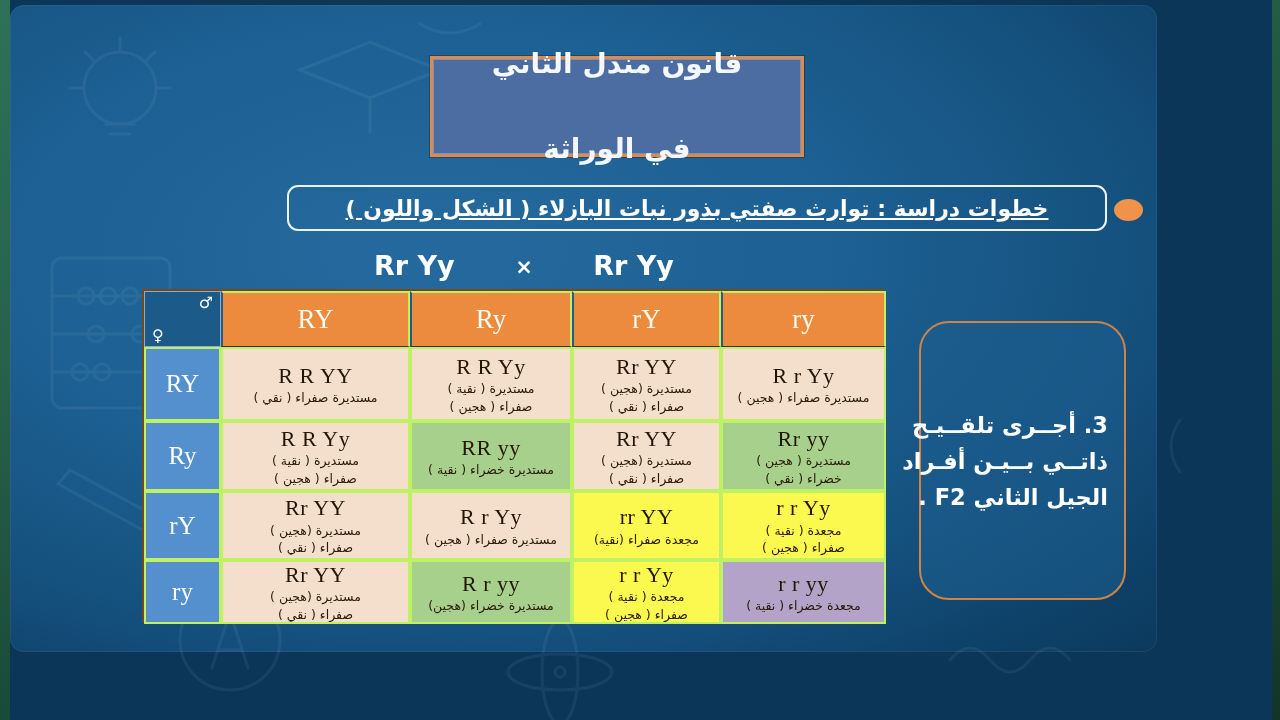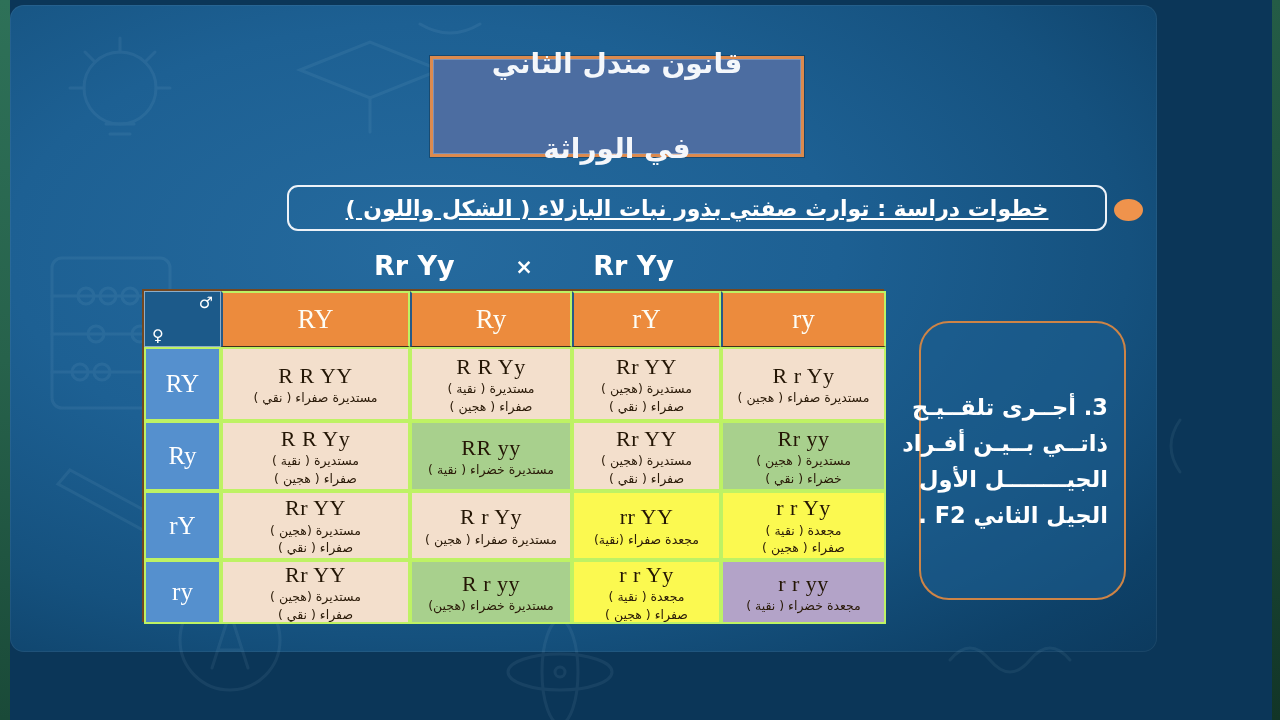--- a/index.html
+++ b/index.html
@@ -254,17 +254,16 @@
     <div class="pcell purple">
       <div class="genotype">r r yy</div>
       <div class="ar">مجعدة خضراء (  نقية )</div>
 
     </div>
   </div>
 
   <div class="note-box">
     <div class="note-line">3.  أجــرى تلقــيـح</div>
     <div class="note-line">ذاتــي بــيـن أفـراد</div>
-    <div class="note-line">الجيــــــــل الأول</div>
     <div class="note-line">الجيل الثاني F2  .</div>
   </div>
 
 </div>
 
 </body></html>

